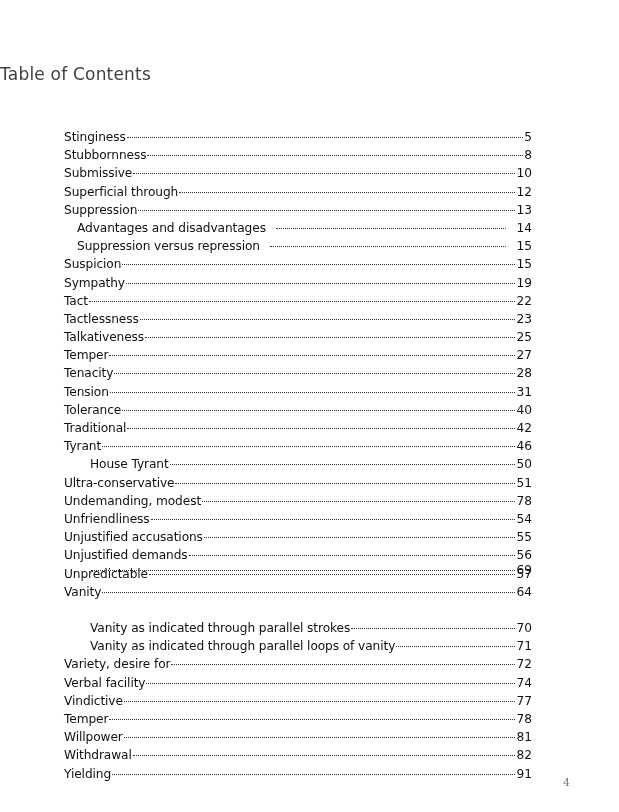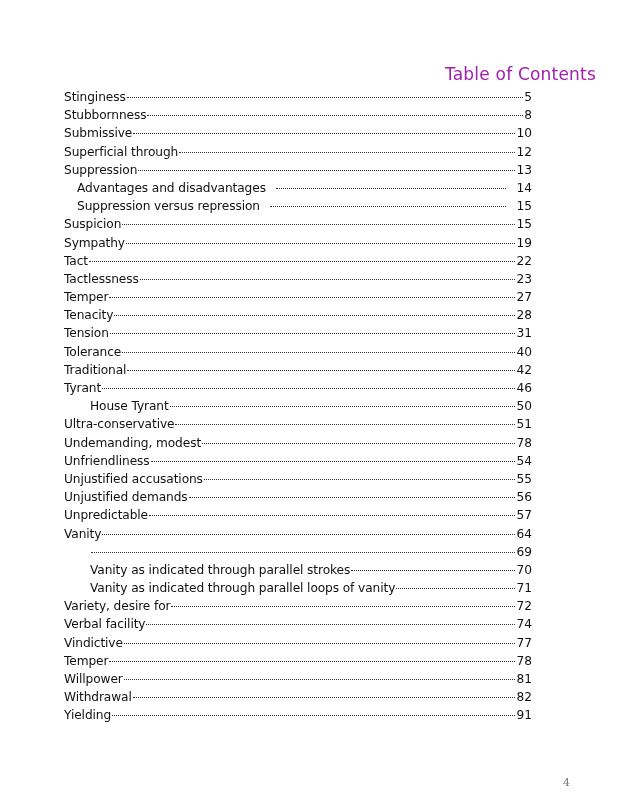--- a/index.html
+++ b/index.html
@@ -13,44 +13,45 @@
       position: relative;
       overflow: hidden;
       font-family: "DejaVu Sans", sans-serif;
       color: #111111;
     }
     .page-title {
       position: absolute;
       top: 64px;
       left: 0;
       width: 596px;
-      text-align: right;
+      text-align: left;
       font-size: 17px;
       letter-spacing: 0.2px;
-      color: #a21caf;
+      color: #404040;
     }
     .toc {
       position: absolute;
       top: 88px;
       left: 64px;
       width: 468px;
     }
     .toc-row {
       display: flex;
       align-items: baseline;
       height: 18.2px;
       font-size: 12.2px;
       line-height: 18.2px;
       white-space: nowrap;
     }
     .toc-row.indent-1 { padding-left: 13px; gap: 9px; }
     .toc-row.indent-2 { padding-left: 26px; }
     .toc-label {
       flex: 0 0 auto;
       letter-spacing: -0.1px;
+      margin-top: 40px;
     }
     .toc-dots {
       flex: 1 1 auto;
       overflow: hidden;
       margin: 0 1px;
       border-bottom: 1.2px dotted #333;
       height: 0;
       transform: translateY(-3px);
     }
     .toc-page {
@@ -122,20 +123,25 @@
         <span class="toc-label">Tact</span>
         <span class="toc-dots"></span>
         <span class="toc-page">22</span>
       </div>
       <div class="toc-row">
         <span class="toc-label">Tactlessness</span>
         <span class="toc-dots"></span>
         <span class="toc-page">23</span>
       </div>
       <div class="toc-row">
+        <span class="toc-label">Talkativeness</span>
+        <span class="toc-dots"></span>
+        <span class="toc-page">25</span>
+      </div>
+      <div class="toc-row">
         <span class="toc-label">Temper</span>
         <span class="toc-dots"></span>
         <span class="toc-page">27</span>
       </div>
       <div class="toc-row">
         <span class="toc-label">Tenacity</span>
         <span class="toc-dots"></span>
         <span class="toc-page">28</span>
       </div>
       <div class="toc-row">

